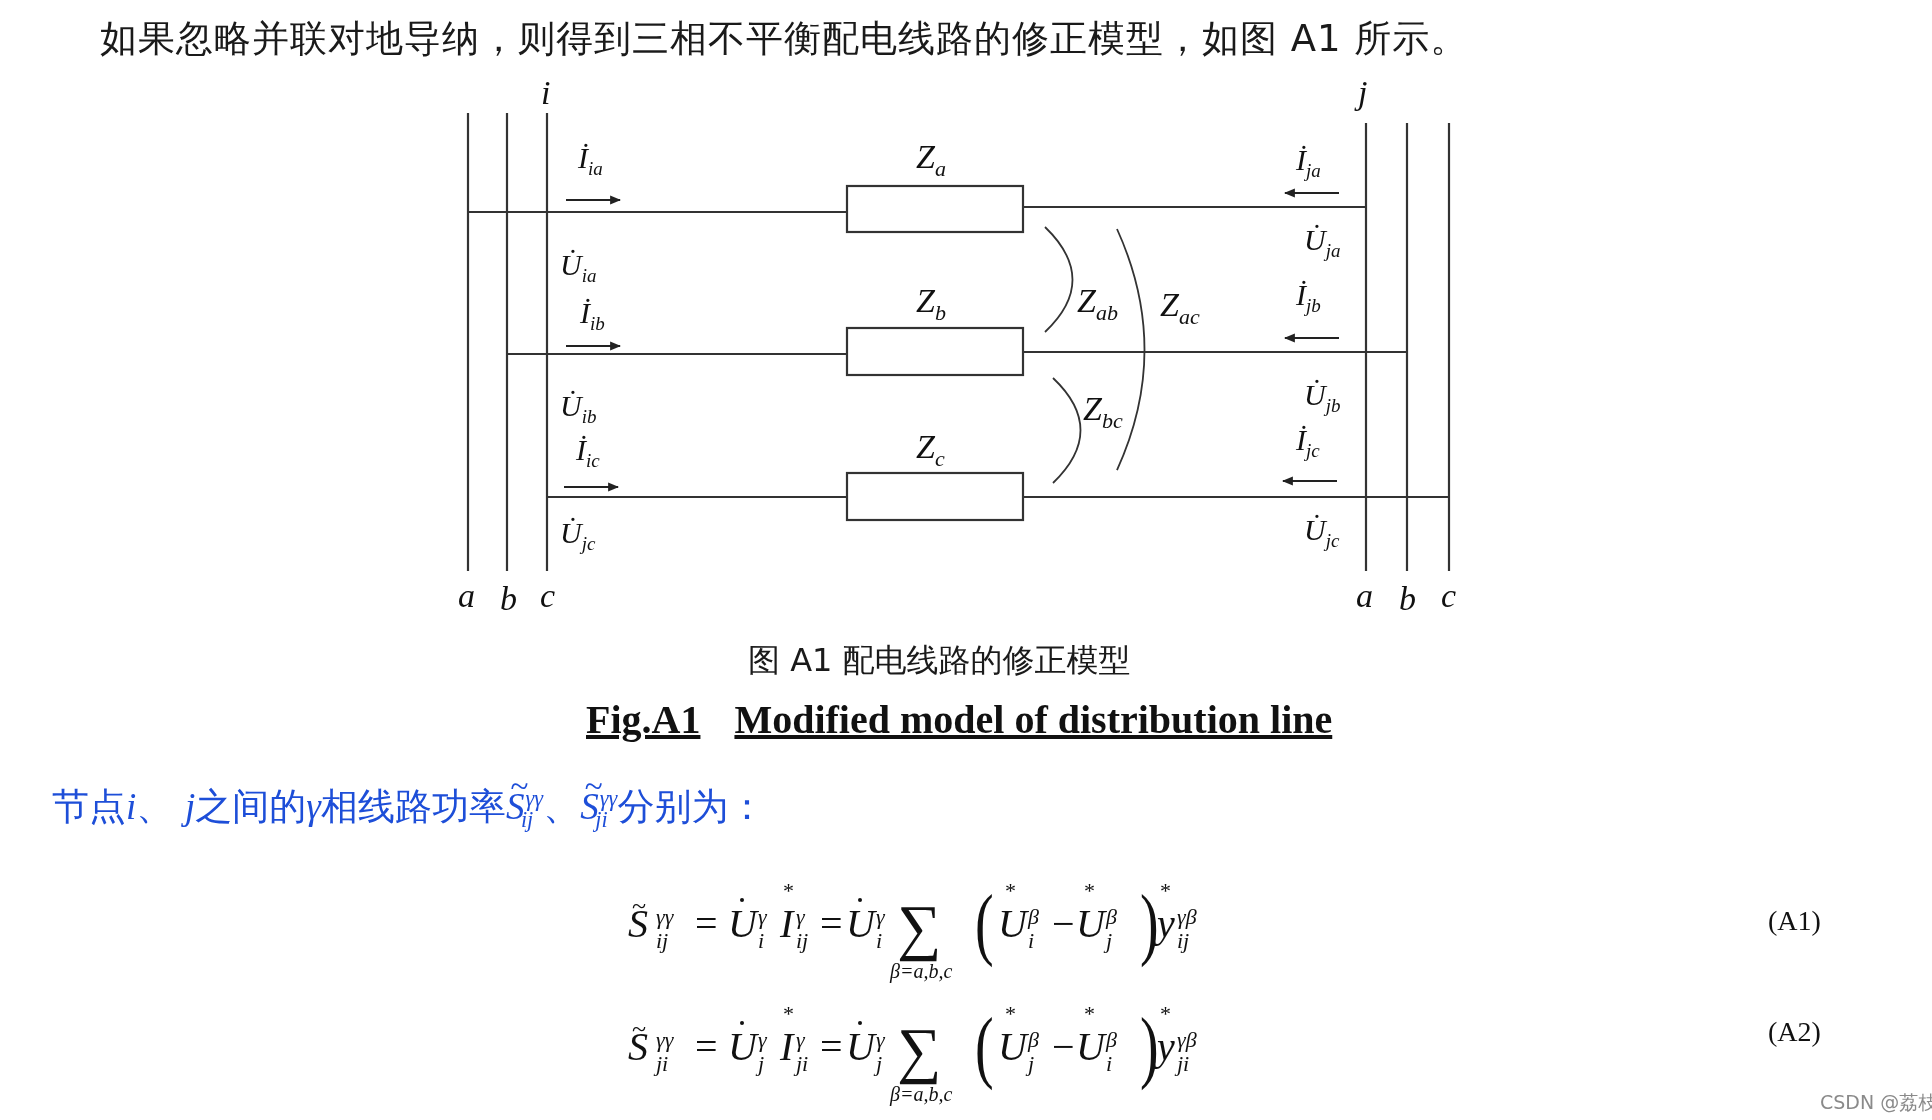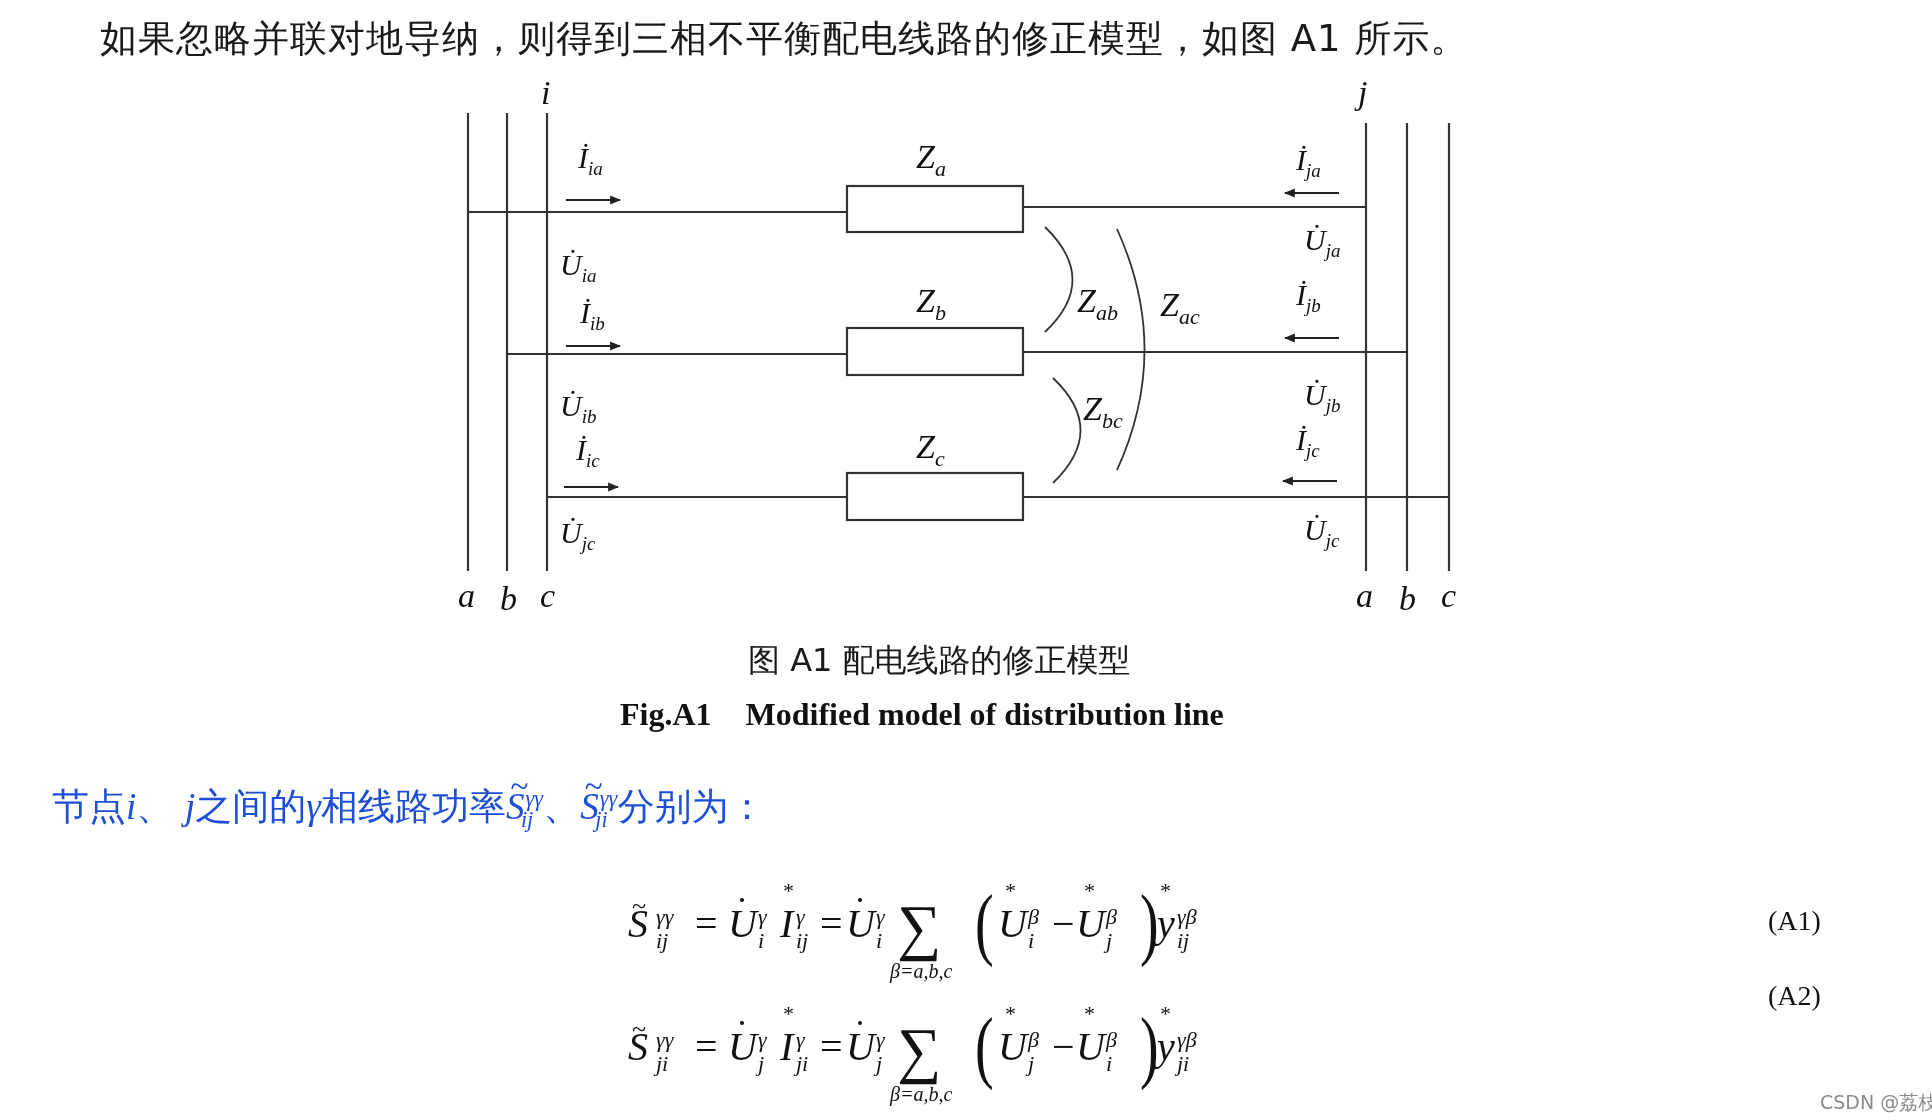--- a/index.html
+++ b/index.html
@@ -3,26 +3,26 @@
 <meta charset="utf-8">
 <style>
   html, body { margin:0; padding:0; background:#ffffff; }
   body { width:1932px; height:1120px; position:relative; overflow:hidden; color:#111; }
   .abs { position:absolute; white-space:nowrap; }
   .cn { font-family:"DejaVu Sans", sans-serif; }
   .serif { font-family:"Liberation Serif", "DejaVu Serif", serif; }
   #intro { left:52px; top:14px; font-size:37px; color:#1a1a1a; letter-spacing:1px;margin-left:48px; }
   #fig-svg { position:absolute; left:0; top:0; }
   #cap-cn { left:748px; top:630px; font-size:32px; color:#1a1a1a;margin-top:9px; }
-  #cap-en { left:620px; top:696px; font-size:32px; font-weight:bold; }
+  #cap-en { left:586px; top:696px; font-size:40px; font-weight:bold;text-decoration:underline; }
   #cap-en .gap { display:inline-block; width:34px; }
   #para2 { left:52px; top:782px; font-size:37px; color:#1d4ed8; }
   .eqno { font-size:28px; left:1768px; }
   #eq1no { top:905px; }
-  #eq2no { top:980px;text-align:center; }
+  #eq2no { top:1016px;text-align:center; }
   #watermark { left:1797px; top:1090px; font-size:19px; color:#8a8a8a; font-family:"DejaVu Sans", sans-serif;margin-left:23px; }
   .it { font-style:italic; }
   .sub { font-size:0.6em; vertical-align:-0.35em; font-style:italic; }
   .sup { font-size:0.6em; vertical-align:0.6em; font-style:italic; }
   .stack { display:inline-block; position:relative; }
   .tilde { position:absolute; left:0.12em; top:-0.55em; font-size:0.9em; }
 </style>
 </head>
 <body>
 

